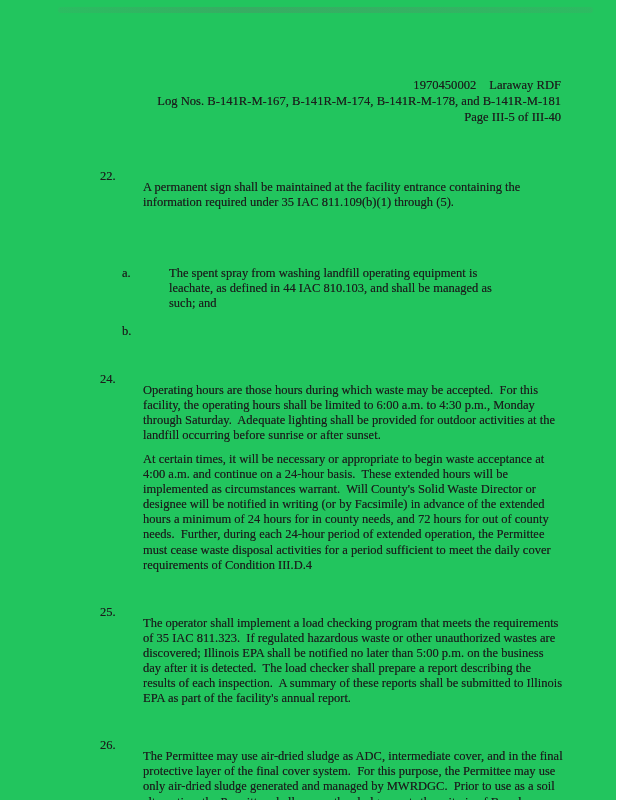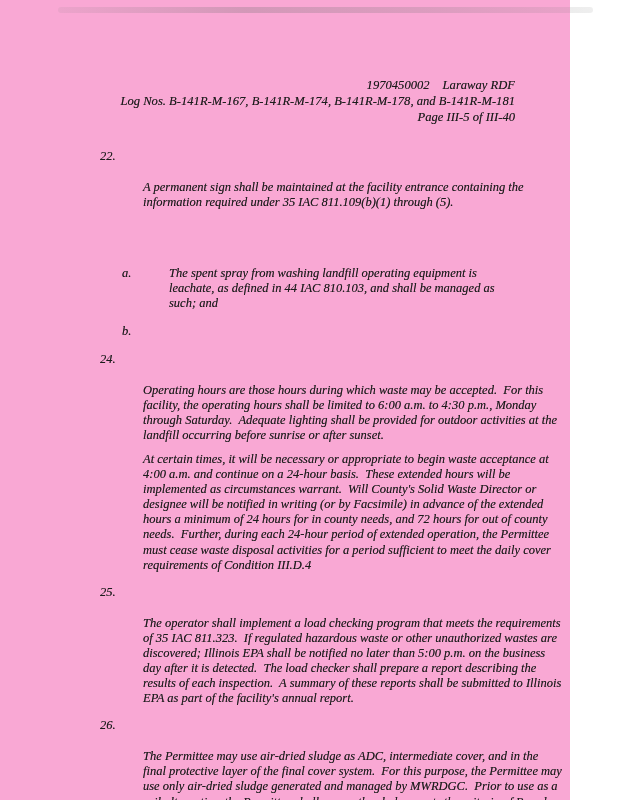--- a/index.html
+++ b/index.html
@@ -3,26 +3,25 @@
 <meta charset="utf-8">
 <style>
   * { margin: 0; padding: 0; box-sizing: border-box; }
   html, body {
     width: 618px; height: 800px;
     overflow: hidden;
     background: #ffffff;
   }
   .page {
     position: relative;
-    width: 570px; height: 800px;
-    background: #f9a8d4;
+    width: 616px; height: 800px;
+    background: #22c55e;
     font-family: "Liberation Serif", "DejaVu Serif", serif;
     color: #1c1c1c;
     text-shadow: 0 0 0.45px rgba(20,20,20,0.55);
-    font-style: italic;
   }
   
   .scan-streak {
     position: absolute;
     top: 7px; left: 58px;
     width: 535px; height: 6px;
     background: linear-gradient(to right,
       rgba(120,120,120,0.10), rgba(110,110,110,0.28) 35%,
       rgba(115,115,115,0.22) 70%, rgba(120,120,120,0.12));
     border-radius: 3px;
@@ -37,21 +36,21 @@
   }
   .facility-name { margin-left: 13px; }
   .content {
     position: absolute;
     top: 149px; left: 100px;
     width: 464px;
     font-size: 12.5px;
     line-height: 15.1px;
   }
   .condition { display: flex; margin-bottom: 12px; }
-  .cond-num { width: 43px; flex: none; }
+  .cond-num { width: 43px; flex: none; margin-top: 20px; }
   .cond-body { width: 421px; margin-top: 31px; }
   .para { white-space: pre-wrap; }
   .para + .para { margin-top: 9px; }
   .subitem { display: flex; margin: 13px 0 0 22px; }
   .sub-letter { width: 47px; flex: none; }
   .sub-text { width: 352px; white-space: pre-wrap; }
 </style>
 </head>
 <body>
 

